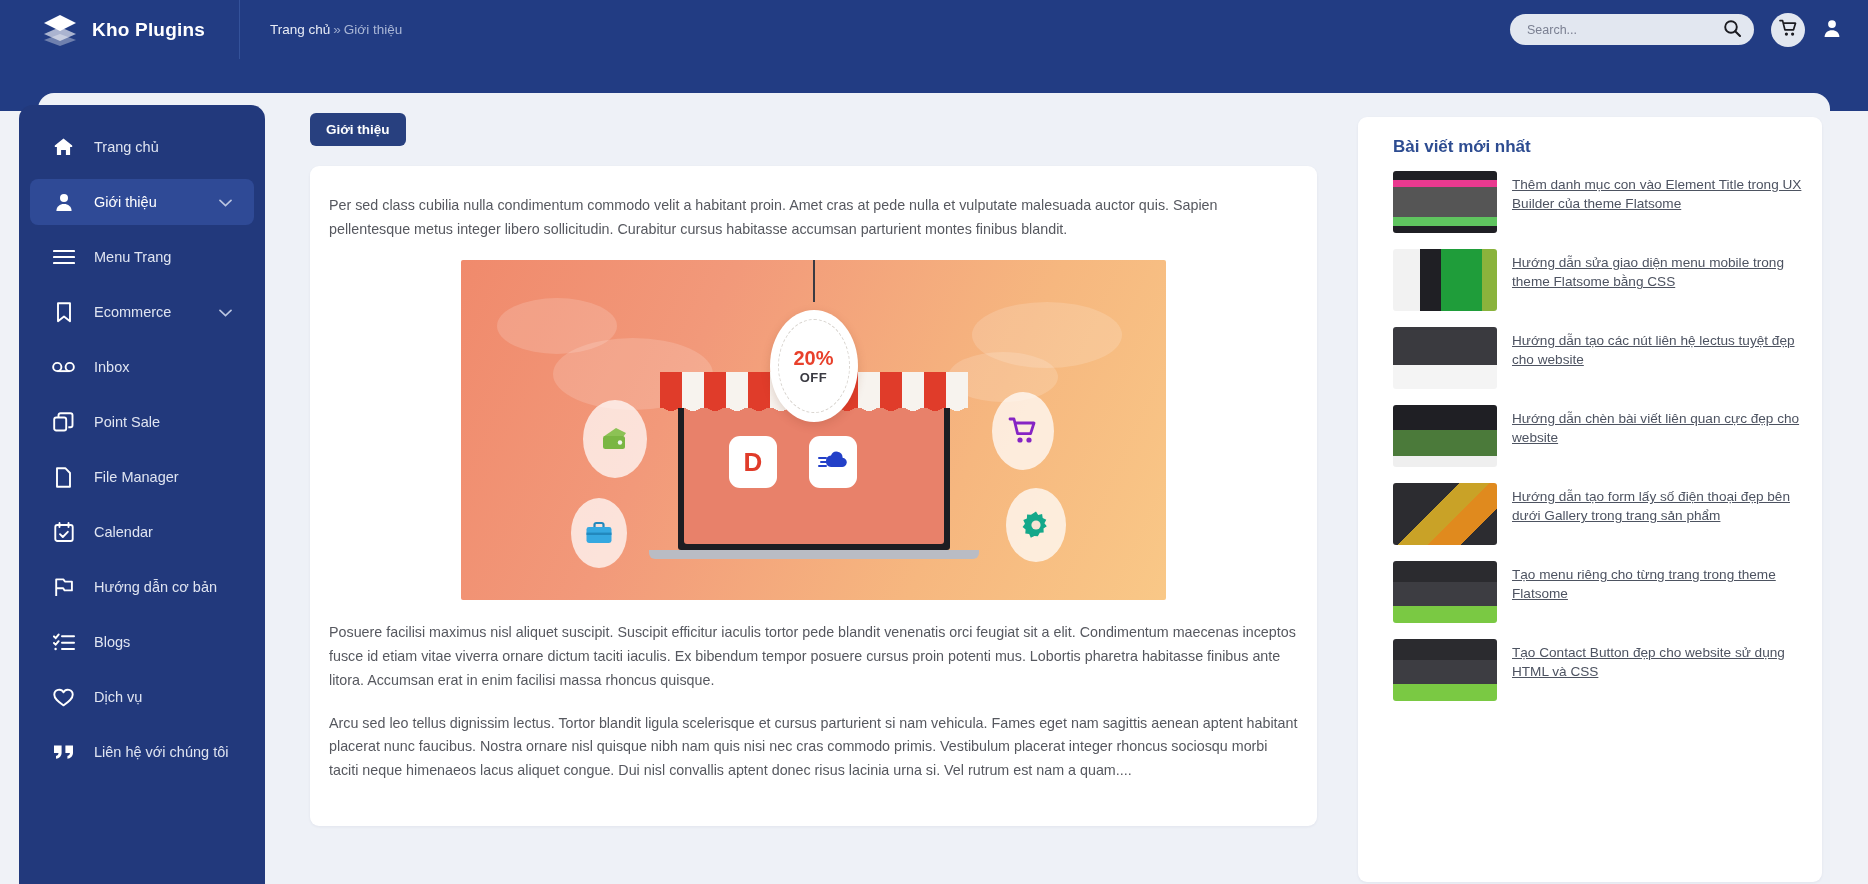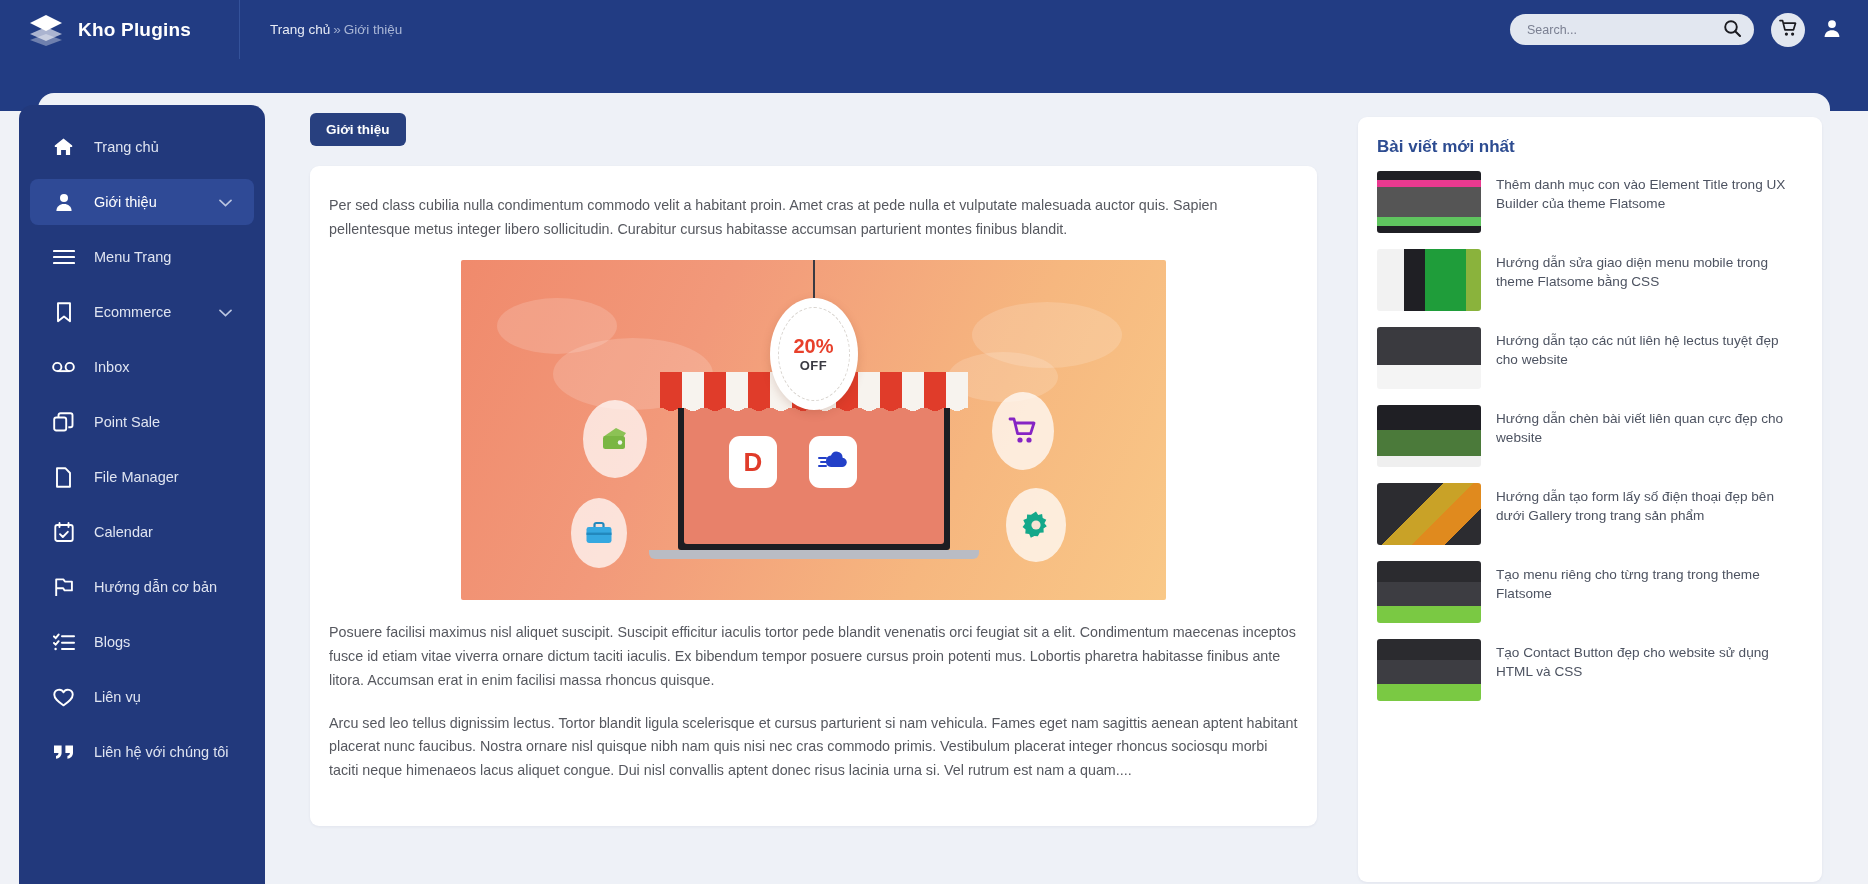--- a/index.html
+++ b/index.html
@@ -13,21 +13,21 @@
   
   .topbar {
     position: absolute; top: 0; left: 0;
     width: 1868px; height: 59px;
     background: #223c83;
     display: flex; align-items: center;
   }
   .brand {
     width: 240px; height: 59px;
     display: flex; align-items: center; gap: 14px;
-    padding-left: 28px;
+    padding-left: 42px;
     border-right: 1px solid #34529a;
   }
   .brand-logo { width: 36px; height: 34px; position: relative; flex: 0 0 auto; }
   .brand-title {
     color: #ffffff; font-size: 19px; font-weight: bold; letter-spacing: .2px;
   }
   .breadcrumb {
     padding-left: 30px;
     font-size: 13.5px; color: #cfd6e8; white-space: nowrap; text-align: center;
   }
@@ -170,21 +170,21 @@
   .awning-scallop {
     position: absolute; left: 50%; top: 140px; transform: translateX(-50%);
     width: 308px; height: 20px;
     background: repeating-linear-gradient(90deg,#e03c2a 0 22px,#f7f3ee 22px 44px);
     -webkit-mask-image: radial-gradient(circle 11px at 11px 0, #000 99%, transparent 100%);
     -webkit-mask-size: 22px 20px; -webkit-mask-repeat: repeat-x;
     mask-image: radial-gradient(circle 11px at 11px 0, #000 99%, transparent 100%);
     mask-size: 22px 20px; mask-repeat: repeat-x;
   }
   .tag {
-    position: absolute; left: 50%; top: 38px; transform: translateX(-50%);
+    position: absolute; left: 50%; top: 50px; transform: translateX(-50%);
     width: 88px; height: 112px; background: #fff; border-radius: 50%;
     display: flex; flex-direction: column; align-items: center; justify-content: center;
     box-shadow: 0 3px 10px rgba(120,50,30,.18); z-index: 4;
   }
   .tag::before {
     content: ""; position: absolute; top: 9px; left: 8px; right: 8px; bottom: 9px;
     border: 1.5px dashed #d8d4cf; border-radius: 50%;
   }
   .tag-string {
     position: absolute; left: 50%; top: 0; transform: translateX(-50%);
@@ -205,40 +205,41 @@
   }
 
   
   .rightpanel {
     position: absolute; top: 105px; left: 1358px;
     width: 478px; height: 779px;
     padding: 12px 14px 0 0;
   }
   .panel-card {
     background: #ffffff; border-radius: 9px;
-    padding: 20px 19px 14px 19px;
+    padding: 20px 19px 14px 35px;
     height: 765px; overflow: hidden;
     box-shadow: 0 1px 3px rgba(30,40,80,.06);
   }
   .panel-title {
     color: #2d4c91; font-size: 17px; font-weight: bold;
     margin-bottom: 14px;
   }
   .post {
     display: flex; gap: 15px; align-items: flex-start;
     margin-bottom: 16px; cursor: pointer;
   }
   .post-thumb {
     width: 104px; height: 62px; flex: 0 0 auto;
     border-radius: 3px; overflow: hidden; position: relative;
     background: #2b2b2f;
   }
   .post-title {
     font-size: 13.6px; line-height: 1.42; color: #4d5361;
     padding-top: 4px;
+    text-decoration: underline;
   }
 </style>
 </head>
 <body>
 
 <div class="topbar">
 
   <div class="brand">
     <span class="brand-logo">
       <svg width="36" height="34" viewBox="0 0 36 34">
@@ -410,21 +411,21 @@
     </span>
     <span class="nav-label">Blogs</span>
   </div>
 
   <div class="nav-item">
     <span class="nav-ico">
       <svg width="21" height="19" viewBox="0 0 21 19">
           <path d="M10.5 17.4C5.6 13.9 1.3 11 1.3 6.7A4.9 4.9 0 0 1 10.5 4.3 4.9 4.9 0 0 1 19.7 6.7c0 4.3-4.3 7.2-9.2 10.7z" fill="none" stroke="#fff" stroke-width="1.9" stroke-linejoin="round"></path>
         </svg>
     </span>
-    <span class="nav-label">Liên vụ</span>
+    <span class="nav-label">Dịch vụ</span>
   </div>
 
   <div class="nav-item">
     <span class="nav-ico">
       <svg width="22" height="16" viewBox="0 0 22 16">
           <path d="M1 1.5h7.6v7.2c0 3.4-2.4 5.6-5.6 6.1V12c1.6-.4 2.5-1.5 2.5-3H1z" fill="#fff"></path>
           <path d="M12.4 1.5H20v7.2c0 3.4-2.4 5.6-5.6 6.1V12c1.6-.4 2.5-1.5 2.5-3h-4.5z" fill="#fff"></path>
         </svg>
     </span>
     <span class="nav-label">Liên hệ với chúng tôi</span>

